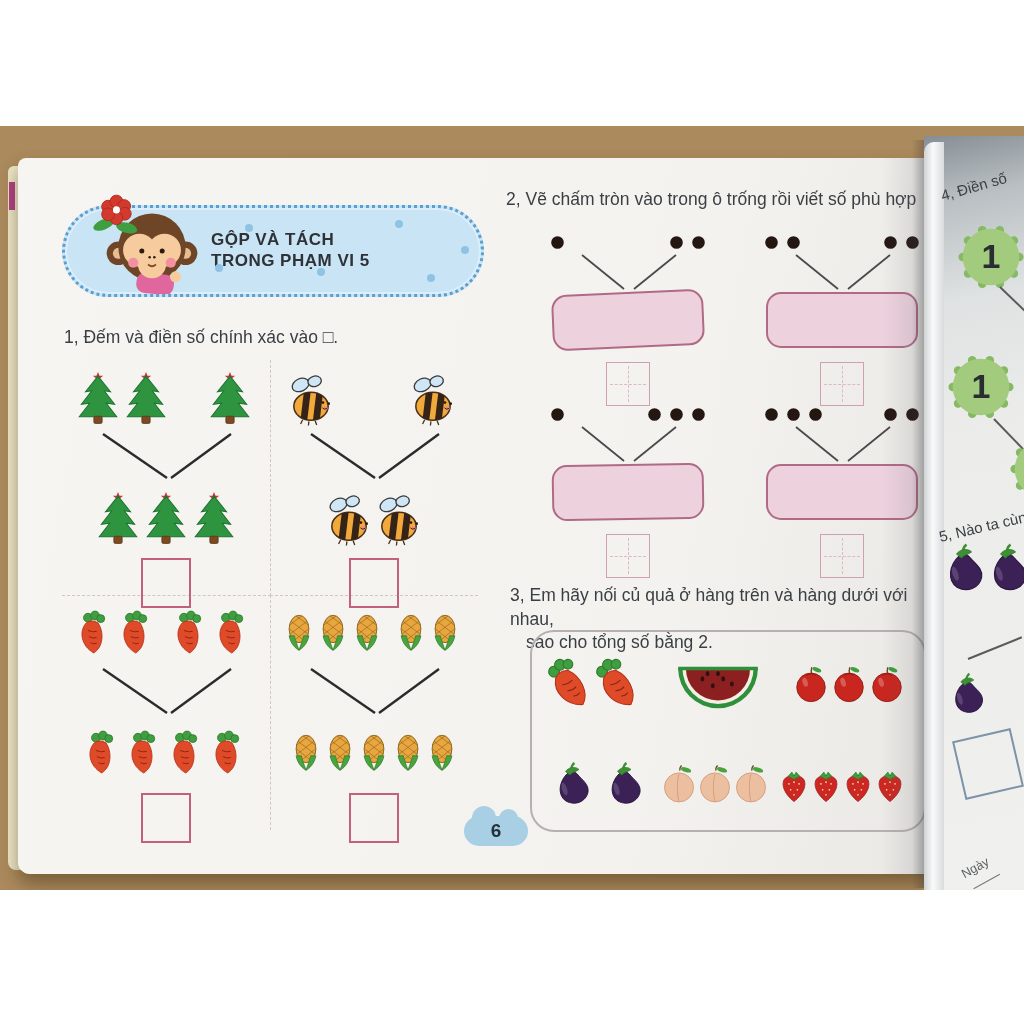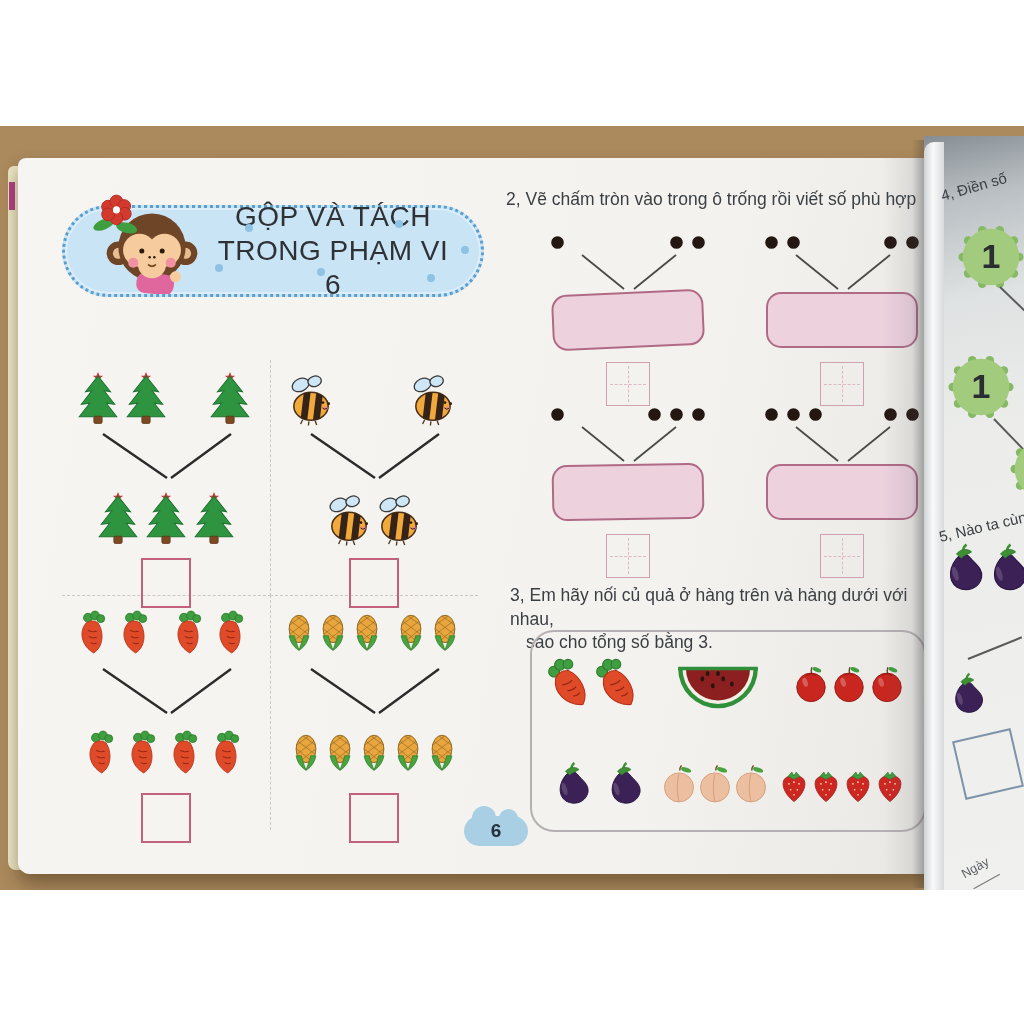--- a/index.html
+++ b/index.html
@@ -15,21 +15,21 @@
     background:linear-gradient(100deg,#f6f5f1 0%,#f3f2ee 70%,#e9e8e4 100%);
     border-radius:8px 4px 6px 12px;box-shadow:0 10px 18px rgba(60,40,15,.45);}
   #crease{position:absolute;right:0;top:0;width:52px;height:100%;
     background:linear-gradient(90deg,rgba(0,0,0,0) 0%,rgba(90,90,100,.22) 100%);border-radius:0 4px 6px 0;}
   
   #badge{position:absolute;left:44px;top:47px;width:416px;height:86px;background:#c9e4f5;
     border:3px dotted #5b9fd0;border-radius:46px;box-shadow:0 0 0 2px #ddeefa inset;display:flex;align-items:center;}
   .bdot{position:absolute;width:8px;height:8px;border-radius:50%;background:#8ec3e4;}
   #badge-flower{position:absolute;left:22px;top:-16px;width:64px;height:46px;}
   #badge-monkey{width:118px;height:86px;margin-left:28px;flex:0 0 auto;}
-  #badge-text{flex:1;text-align:center;color:#2e3236;font-weight:normal;font-size:28px;line-height:1.22;letter-spacing:.5px;padding-right:26px;}
+  #badge-text{flex:1;color:#2e3236;font-weight:bold;font-size:17px;line-height:1.22;letter-spacing:.5px;padding-right:26px;}
   
   .exlabel{color:#3a3f44;font-size:17.5px;line-height:1.35;}
   #ex1-label{position:absolute;left:46px;top:168px;width:420px;}
   #ex2-label{position:absolute;left:488px;top:30px;width:436px;}
   #ex3-label{position:absolute;left:492px;top:426px;width:436px;}
   .indent{padding-left:16px;}
   
   #ex1-grid{position:absolute;left:44px;top:202px;width:416px;height:470px;}
   .quad{position:absolute;width:208px;height:235px;}
   .q0{left:0;top:0;border-right:1.5px dashed #cfc6c6;border-bottom:1.5px dashed #cfc6c6;}
@@ -264,30 +264,31 @@
 
     <div id="badge">
       <svg id="badge-flower" viewBox="0 0 100 70">
           <use href="#sym-flower" xlink:href="#sym-flower"></use>
         </svg>
       <svg id="badge-monkey" viewBox="0 0 120 110">
           <use href="#sym-monkey" xlink:href="#sym-monkey"></use>
         </svg>
       <div id="badge-text">
         <div>GỘP VÀ TÁCH</div>
-        <div>TRONG PHẠM VI 6</div>
+        <div>TRONG PHẠM VI 5</div>
       </div>
       <div class="bdot" style="left:180px;top:16px"></div>
       <div class="bdot" style="left:252px;top:60px"></div>
       <div class="bdot" style="left:150px;top:56px"></div>
       <div class="bdot" style="left:330px;top:12px"></div>
       <div class="bdot" style="left:396px;top:38px"></div>
       <div class="bdot" style="left:362px;top:66px"></div>
     </div>
 
+    <div id="ex1-label" class="exlabel">1, Đếm và điền số chính xác vào □.</div>
     <div id="ex1-grid">
       <div class="quad q0">
         <div class="row-top">
           <div class="cluster">
               <svg class="icon ic-tree">
                 <use href="#sym-tree" xlink:href="#sym-tree"></use>
               </svg>
               <svg class="icon ic-tree">
                 <use href="#sym-tree" xlink:href="#sym-tree"></use>
               </svg>
@@ -533,21 +534,21 @@
             <line x1="34" y1="3" x2="76" y2="37"></line>
             <line x1="128" y1="3" x2="86" y2="37"></line>
           </svg>
         <div class="pinkrect"></div>
         <div class="sq"></div>
       </div>
     </div>
 
     <div id="ex3-label" class="exlabel">
       <div>3, Em hãy nối củ quả ở hàng trên và hàng dưới với nhau,</div>
-      <div class="indent">sao cho tổng số bằng 3.</div>
+      <div class="indent">sao cho tổng số bằng 2.</div>
     </div>
     <div id="ex3-box" class="ex3">
       <div class="ex3row">
         <div class="cluster">
             <svg class="icon ic-carrot">
               <use href="#sym-carrot" xlink:href="#sym-carrot"></use>
             </svg>
             <svg class="icon ic-carrot">
               <use href="#sym-carrot" xlink:href="#sym-carrot"></use>
             </svg>

